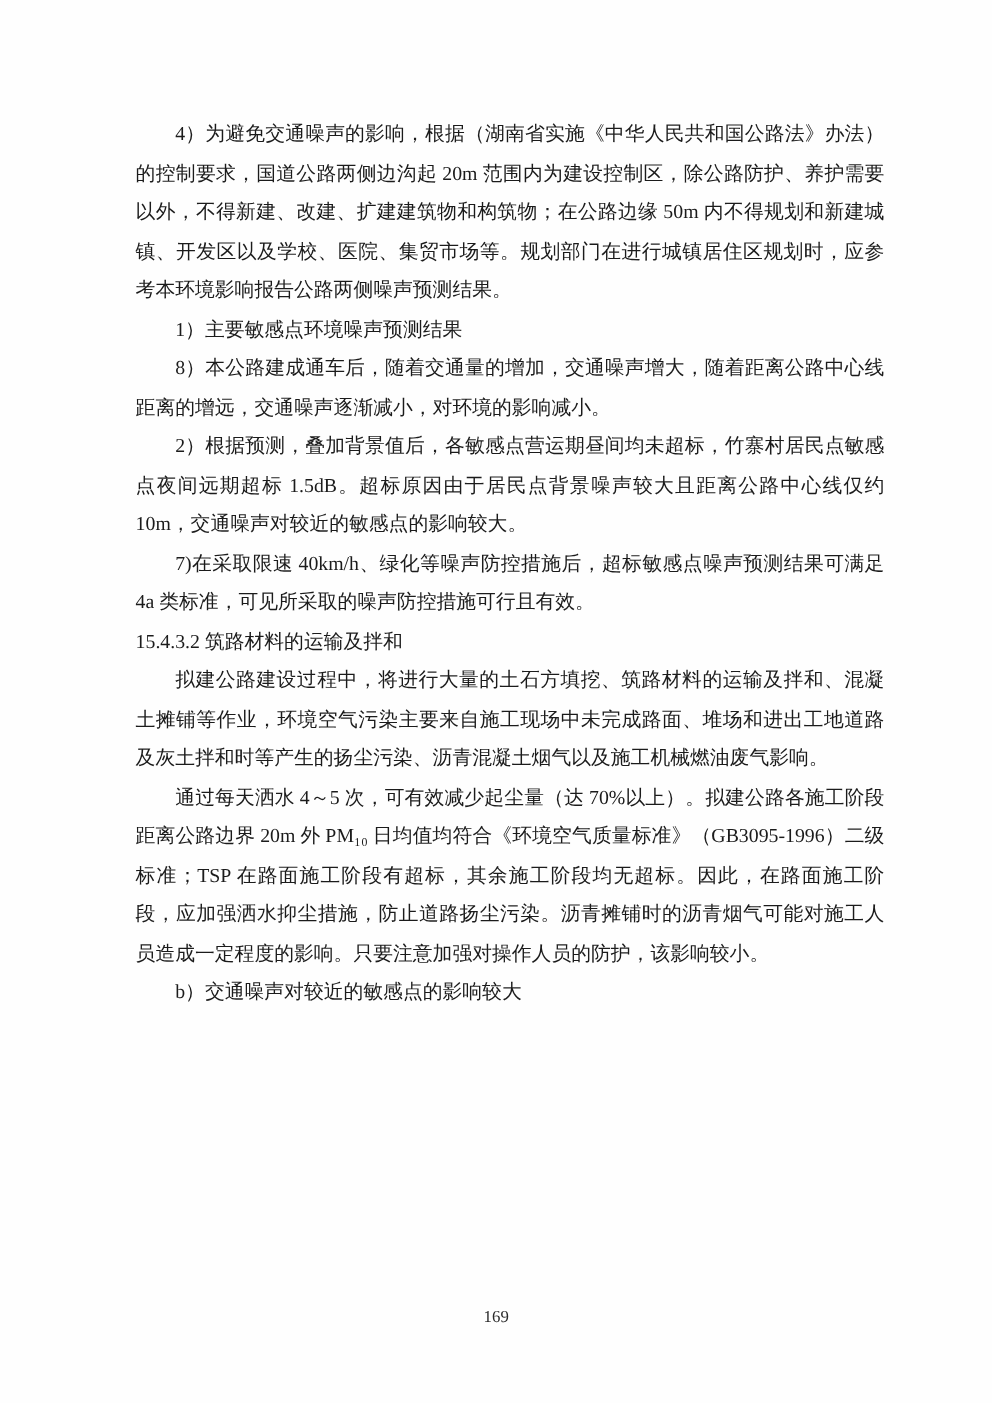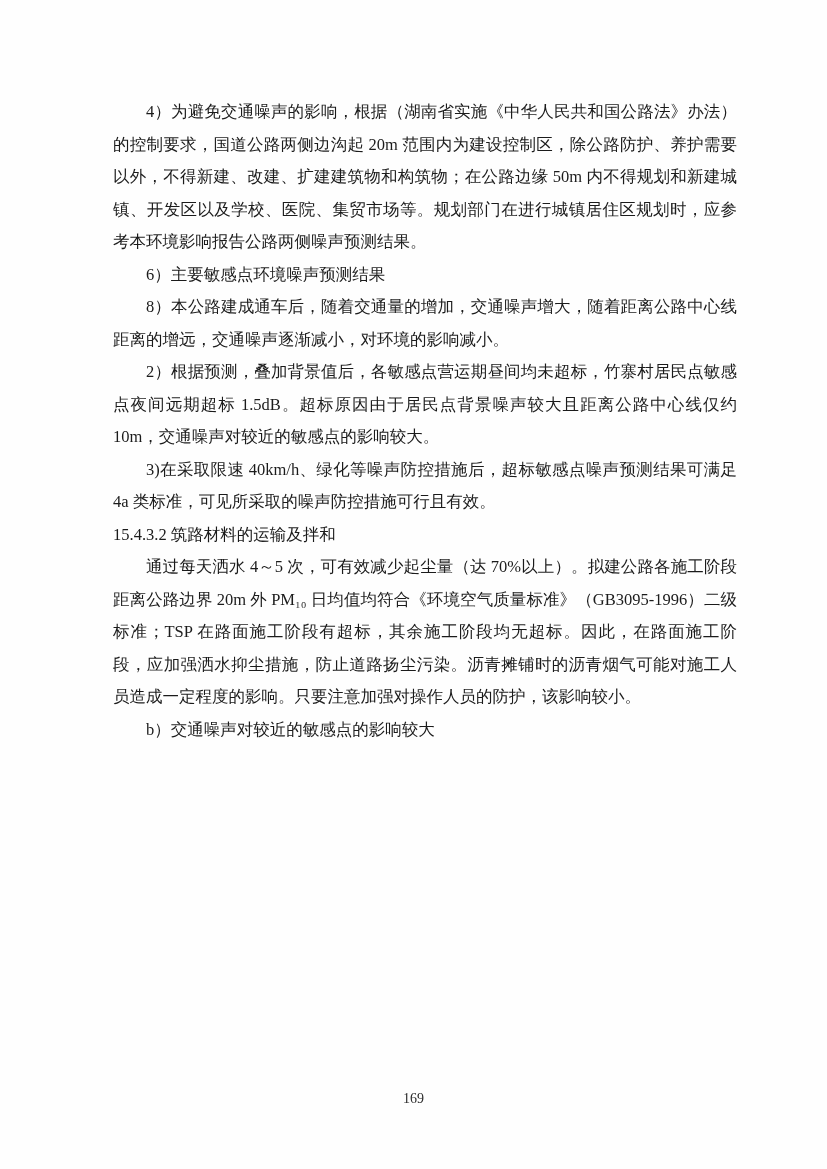--- a/index.html
+++ b/index.html
@@ -47,24 +47,25 @@
     line-height: 20px;
     color: #2a2a2a;
   }
 </style>
 </head>
 <body>
 
 <div class="page">
   <div class="content">
       <p class="block indent">4）为避免交通噪声的影响，根据（湖南省实施《中华人民共和国公路法》办法）的控制要求，国道公路两侧边沟起 20m 范围内为建设控制区，除公路防护、养护需要以外，不得新建、改建、扩建建筑物和构筑物；在公路边缘 50m 内不得规划和新建城镇、开发区以及学校、医院、集贸市场等。规划部门在进行城镇居住区规划时，应参考本环境影响报告公路两侧噪声预测结果。</p>
-      <p class="block indent">6）主要敏感点环境噪声预测结果</p>
+      <p class="block indent">1）主要敏感点环境噪声预测结果</p>
       <p class="block indent">8）本公路建成通车后，随着交通量的增加，交通噪声增大，随着距离公路中心线距离的增远，交通噪声逐渐减小，对环境的影响减小。</p>
       <p class="block indent">2）根据预测，叠加背景值后，各敏感点营运期昼间均未超标，竹寨村居民点敏感点夜间远期超标 1.5dB。超标原因由于居民点背景噪声较大且距离公路中心线仅约 10m，交通噪声对较近的敏感点的影响较大。</p>
-      <p class="block indent">3)在采取限速 40km/h、绿化等噪声防控措施后，超标敏感点噪声预测结果可满足 4a 类标准，可见所采取的噪声防控措施可行且有效。</p>
+      <p class="block indent">7)在采取限速 40km/h、绿化等噪声防控措施后，超标敏感点噪声预测结果可满足 4a 类标准，可见所采取的噪声防控措施可行且有效。</p>
       <p class="block heading">15.4.3.2 筑路材料的运输及拌和</p>
+      <p class="block indent">拟建公路建设过程中，将进行大量的土石方填挖、筑路材料的运输及拌和、混凝土摊铺等作业，环境空气污染主要来自施工现场中未完成路面、堆场和进出工地道路及灰土拌和时等产生的扬尘污染、沥青混凝土烟气以及施工机械燃油废气影响。</p>
       <p class="block indent">通过每天洒水 4～5 次，可有效减少起尘量（达 70%以上）。拟建公路各施工阶段距离公路边界 20m 外 PM₁₀ 日均值均符合《环境空气质量标准》（GB3095-1996）二级标准；TSP 在路面施工阶段有超标，其余施工阶段均无超标。因此，在路面施工阶段，应加强洒水抑尘措施，防止道路扬尘污染。沥青摊铺时的沥青烟气可能对施工人员造成一定程度的影响。只要注意加强对操作人员的防护，该影响较小。</p>
       <p class="block indent">b）交通噪声对较近的敏感点的影响较大</p>
     </div>
   <div class="footer">
     <span>169</span>
   </div>
 </div>
 
 </body></html>

